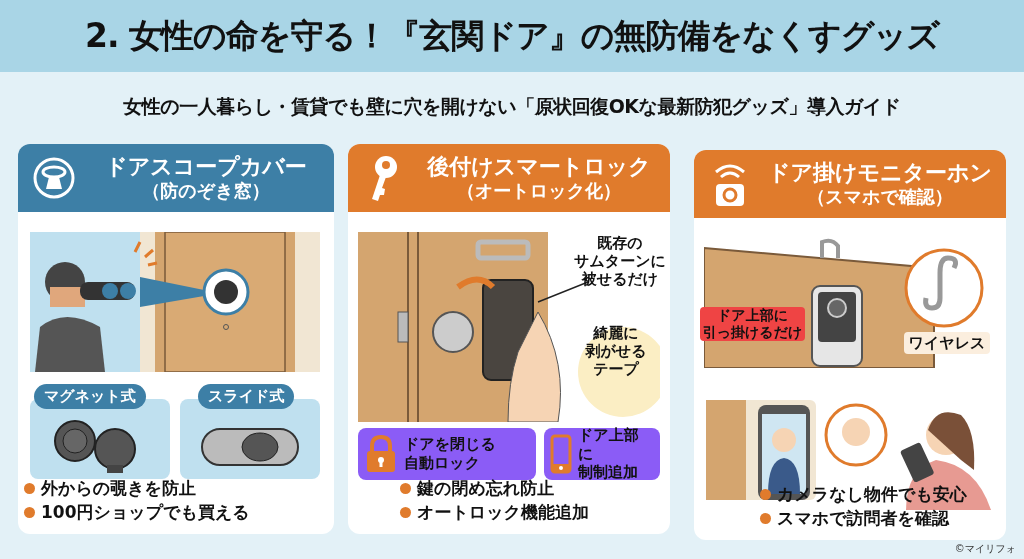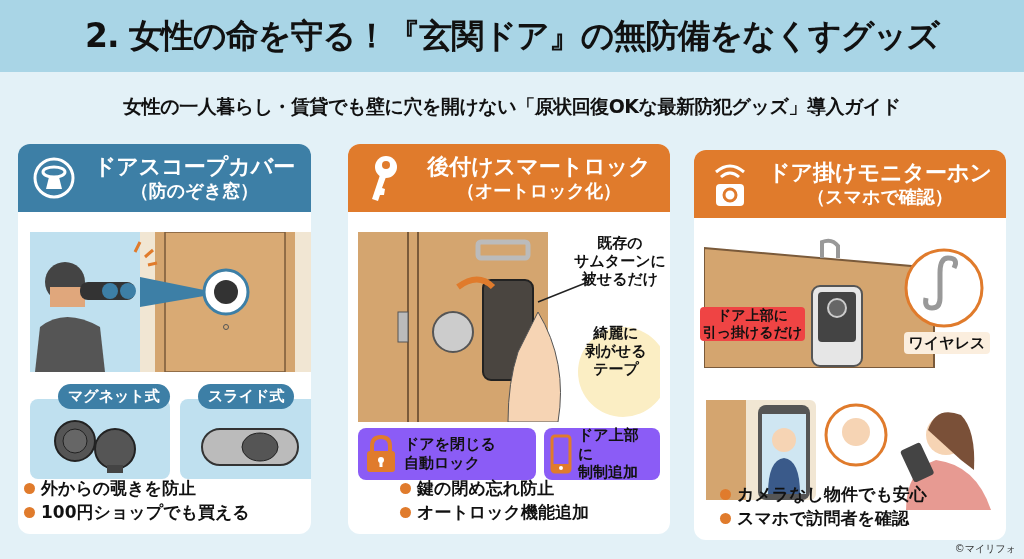--- a/index.html
+++ b/index.html
@@ -29,21 +29,21 @@
 </head>
 <body>
 
 <div class="top-bar">
   <div class="title">2. 女性の命を守る！『玄関ドア』の無防備をなくすグッズ</div>
 </div>
 <div class="subtitle-area">
   <div class="subtitle">女性の一人暮らし・賃貸でも壁に穴を開けない「原状回復OKな最新防犯グッズ」導入ガイド</div>
 </div>
 
-<div class="card" style="left:18px;width:293px;">
+<div class="card" style="left:18px;width:316px;">
   <div class="card-header blue">
     <div class="hicon">
       <svg width="44" height="44" viewBox="0 0 44 44">
           <circle cx="22" cy="22" r="19" fill="none" stroke="#fff" stroke-width="3"></circle>
           <ellipse cx="22" cy="16" rx="11" ry="5" fill="none" stroke="#fff" stroke-width="3"></ellipse>
           <path d="M17 21 L14 33 L30 33 L27 21 Z" fill="#fff"></path>
         </svg>
     </div>
     <div class="htext">
       <div class="h1">ドアスコープカバー</div>
@@ -76,21 +76,21 @@
         <circle cx="85" cy="50" r="20" fill="#555" stroke="#222" stroke-width="2"></circle>
         <rect x="77" y="66" width="16" height="8" fill="#444"></rect>
       </svg>
   </div>
   <div class="illus" style="left:162px;top:255px;width:140px;height:80px;background:#bfe0ef;border-radius:8px;">
     <svg width="140" height="80" viewBox="0 0 140 80">
         <rect x="22" y="30" width="96" height="36" rx="18" fill="#bbb" stroke="#333" stroke-width="2"></rect>
         <ellipse cx="80" cy="48" rx="18" ry="14" fill="#555" stroke="#222"></ellipse>
       </svg>
   </div>
-  <div class="tag" style="left:40px;top:240px;">マグネット式</div>
+  <div class="tag" style="left:16px;top:240px;">マグネット式</div>
   <div class="tag" style="left:180px;top:240px;">スライド式</div>
   <div class="bullets" style="padding-left:6px;">
     <div class="bullet">
         <span class="dot"></span>
         <span>外からの覗きを防止</span>
       </div>
     <div class="bullet">
         <span class="dot"></span>
         <span>100円ショップでも買える</span>
       </div>
@@ -201,21 +201,21 @@
       <circle cx="78" cy="40" r="12" fill="#f6d4b4"></circle>
       <path d="M62 94 Q62 60 78 58 Q94 60 94 94 Z" fill="#3a5a8a"></path>
       <circle cx="150" cy="35" r="30" fill="#fff" stroke="#e07b2c" stroke-width="3"></circle>
       <circle cx="150" cy="32" r="14" fill="#f6d4b4"></circle>
       <path d="M200 110 Q200 70 230 60 Q270 65 285 110 Z" fill="#e79a92"></path>
       <circle cx="240" cy="35" r="20" fill="#f6d4b4"></circle>
       <path d="M222 30 Q230 5 255 15 Q270 30 268 70 L255 60 Z" fill="#7a5038"></path>
       <rect x="200" y="45" width="22" height="35" rx="3" fill="#444" transform="rotate(-25 211 62)"></rect>
     </svg>
   </div>
-  <div class="bullets" style="padding-left:26px;">
+  <div class="bullets" style="padding-left:66px;">
     <div class="bullet">
         <span class="dot"></span>
         <span>カメラなし物件でも安心</span>
       </div>
     <div class="bullet">
         <span class="dot"></span>
         <span>スマホで訪問者を確認</span>
       </div>
   </div>
 </div>

